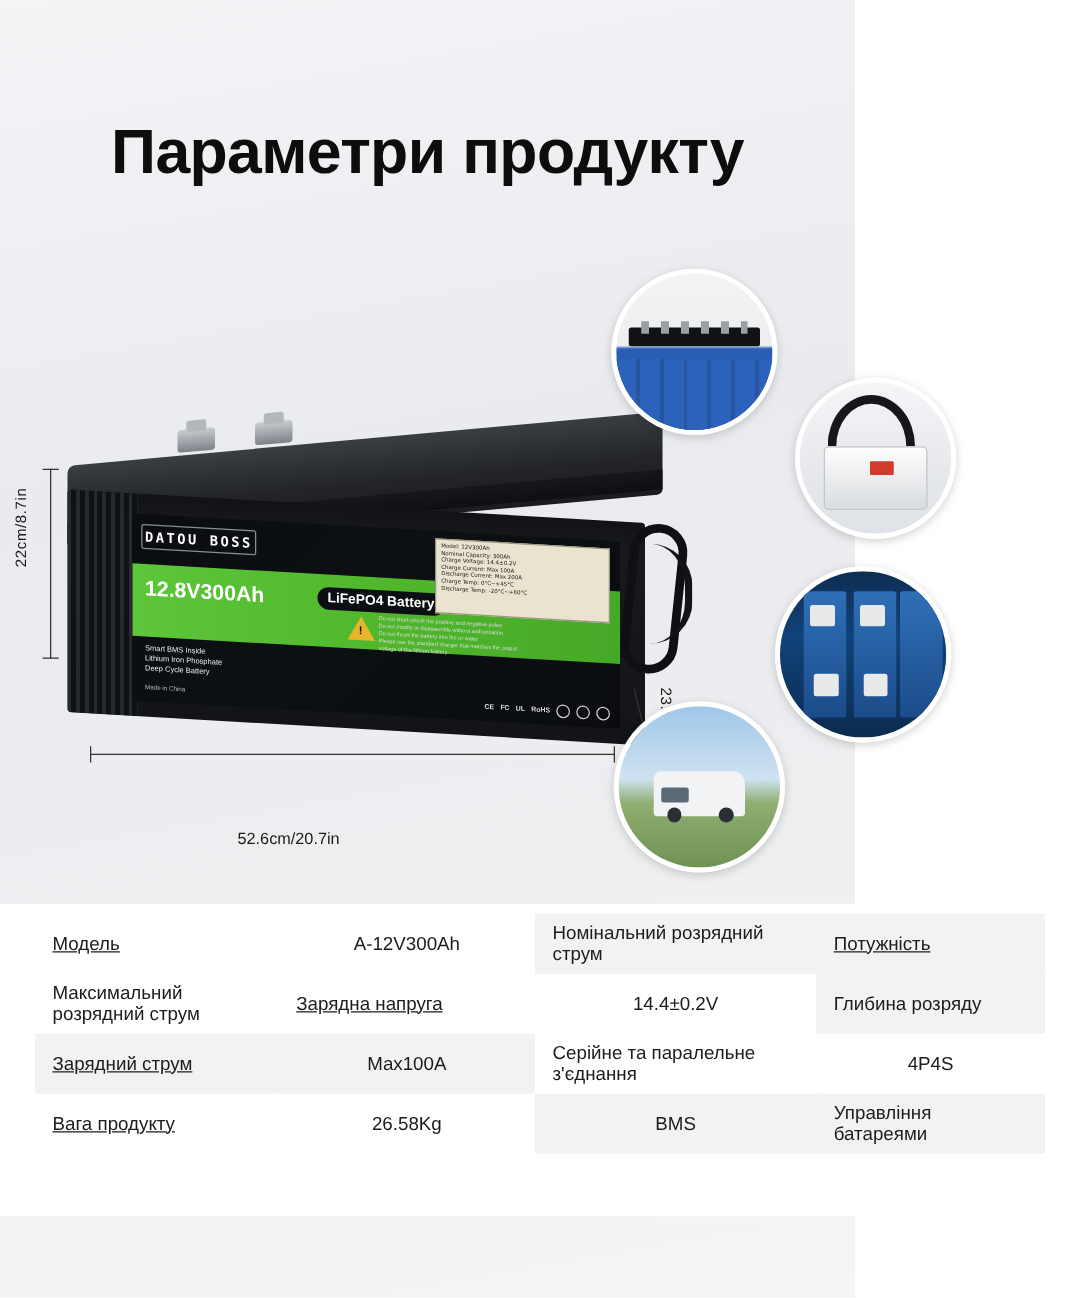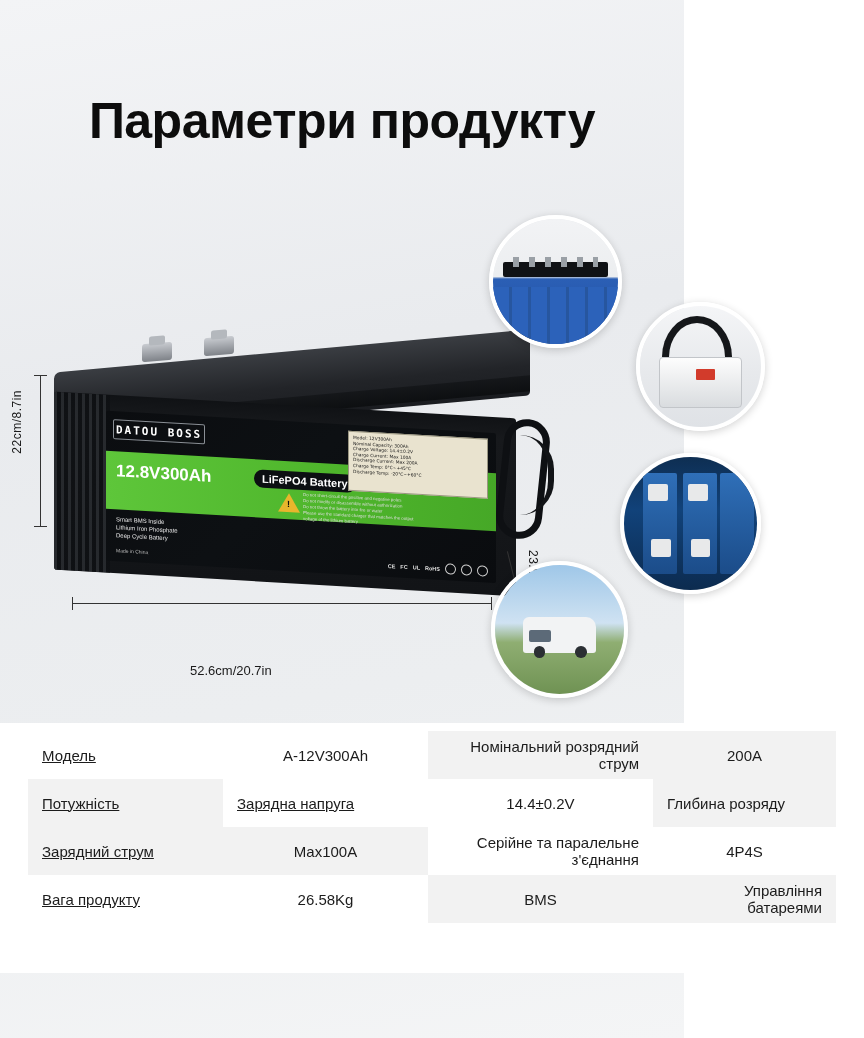--- a/index.html
+++ b/index.html
@@ -241,21 +241,21 @@
     font-size: 15px;
     color: #1c1c1c;
   }
   .cell {
     height: 48px;
     display: flex; align-items: center;
     padding: 0 14px;
   }
   .cell.k { justify-content: flex-start; text-decoration: underline; }
   .cell.v { justify-content: center; }
-  .cell.k2 { justify-content: flex-start; text-align: right; }
+  .cell.k2 { justify-content: flex-start; }
   .row-alt { background: #f2f2f2; }
   .cell.two-line { line-height: 17px; }
 </style>
 </head>
 <body>
 
 <div class="page">
 
   <div class="title">Параметри продукту</div>
 
@@ -363,23 +363,23 @@
       </div>
     </div>
   </div>
 
   <div class="table-area">
     <div class="grid">
 
       <div class="cell k">Модель</div>
       <div class="cell v">A-12V300Ah</div>
       <div class="cell k2 two-line row-alt">Номінальний розрядний струм</div>
-      <div class="cell v row-alt">200A</div>
 
       <div class="cell k row-alt">Потужність</div>
+      <div class="cell k2 two-line">Максимальний розрядний струм</div>
 
       <div class="cell k">Зарядна напруга</div>
       <div class="cell v">14.4±0.2V</div>
       <div class="cell k2 row-alt">Глибина розряду</div>
 
       <div class="cell k row-alt">Зарядний струм</div>
       <div class="cell v row-alt">Max100A</div>
       <div class="cell k2 two-line">Серійне та паралельне з'єднання</div>
       <div class="cell v">4P4S</div>
 

